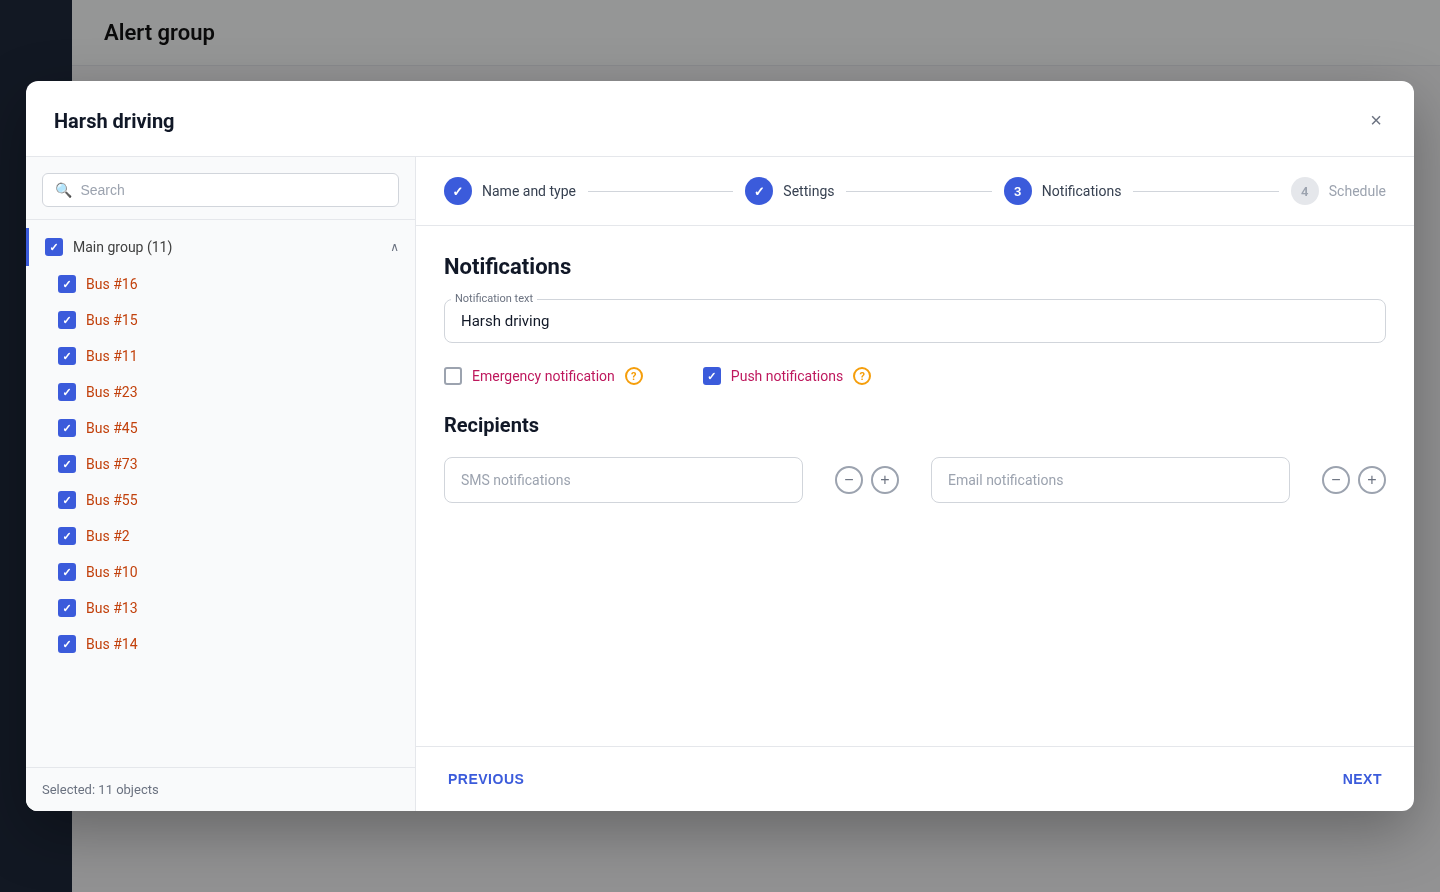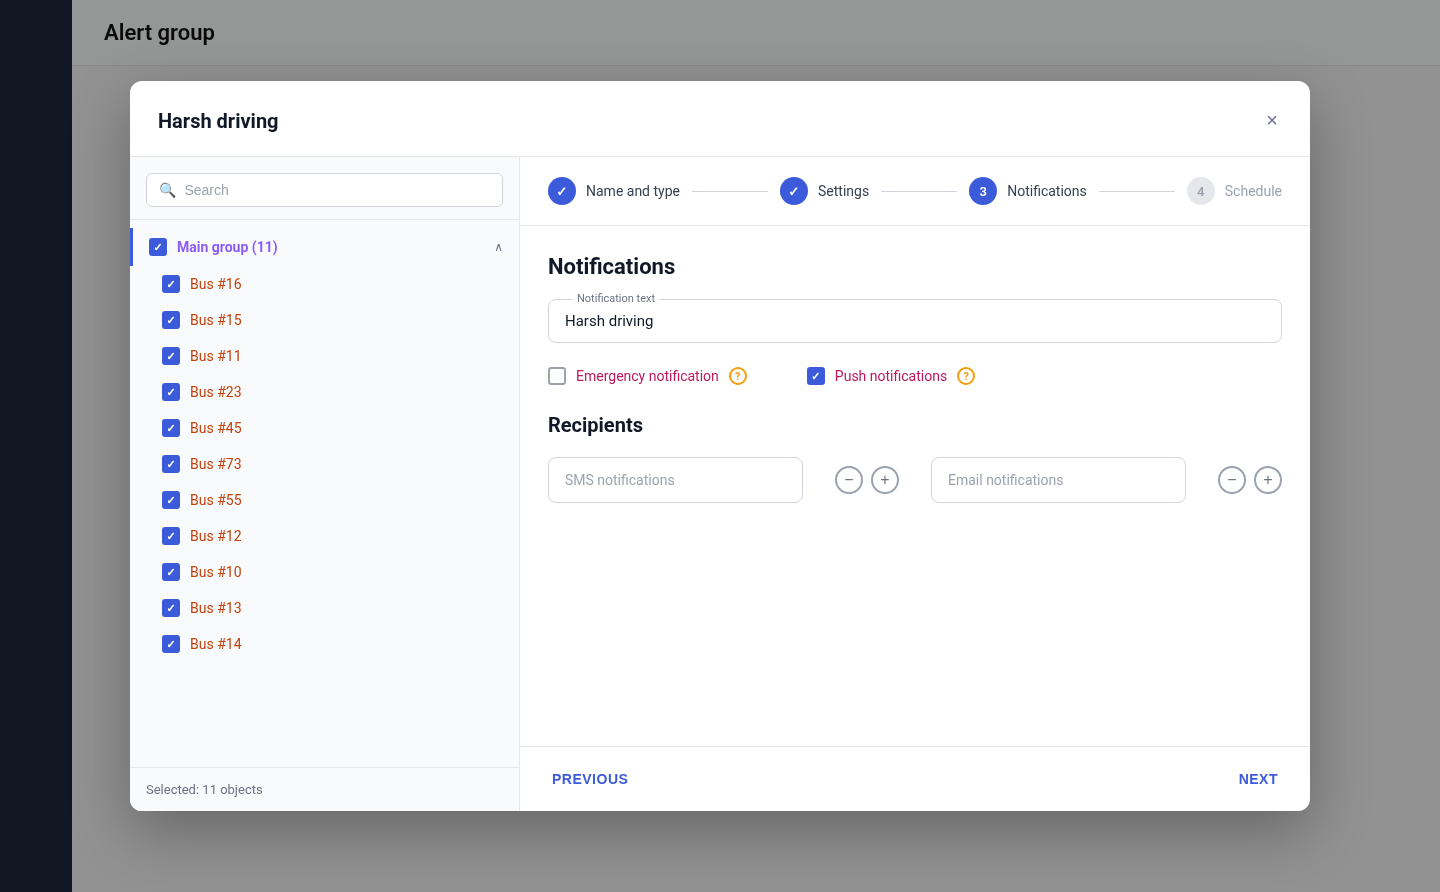--- a/index.html
+++ b/index.html
@@ -62,21 +62,21 @@
       background: rgba(0,0,0,0.4);
       display: flex;
       align-items: center;
       justify-content: center;
     }
 
     
     .modal {
       background: #fff;
       border-radius: 12px;
-      width: 1180px;
+      width: 1388px;
       height: 730px;
       display: flex;
       flex-direction: column;
       box-shadow: 0 20px 60px rgba(0,0,0,0.3);
       position: relative;
       overflow: hidden;
     }
 
     
     .modal-header {
@@ -203,22 +203,22 @@
     }
 
     .item-label {
       font-size: 14px;
       color: #c2410c;
       flex: 1;
     }
 
     .group-label {
       font-size: 14px;
-      font-weight: 700;
-      color: #8b5cf6;
+      font-weight: 400;
+      color: #404040;
       flex: 1;
     }
 
     .chevron {
       color: #6b7280;
       font-size: 12px;
     }
 
     
     .left-footer {
@@ -318,21 +318,21 @@
       padding: 12px 16px;
       margin-bottom: 24px;
       position: relative;
     }
 
     .field-label-floating {
       font-size: 11px;
       color: #6b7280;
       position: absolute;
       top: -8px;
-      left: 24px;
+      left: 6px;
       background: white;
       padding: 0 4px;
     }
 
     .field-value {
       font-size: 15px;
       color: #111827;
     }
 
     
@@ -520,21 +520,21 @@
           <div class="list-item">
             <div class="checkbox-blue"></div>
             <span class="item-label">Bus #73</span>
           </div>
           <div class="list-item">
             <div class="checkbox-blue"></div>
             <span class="item-label">Bus #55</span>
           </div>
           <div class="list-item">
             <div class="checkbox-blue"></div>
-            <span class="item-label">Bus #12</span>
+            <span class="item-label">Bus #2</span>
           </div>
           <div class="list-item">
             <div class="checkbox-blue"></div>
             <span class="item-label">Bus #10</span>
           </div>
           <div class="list-item">
             <div class="checkbox-blue"></div>
             <span class="item-label">Bus #13</span>
           </div>
           <div class="list-item">

